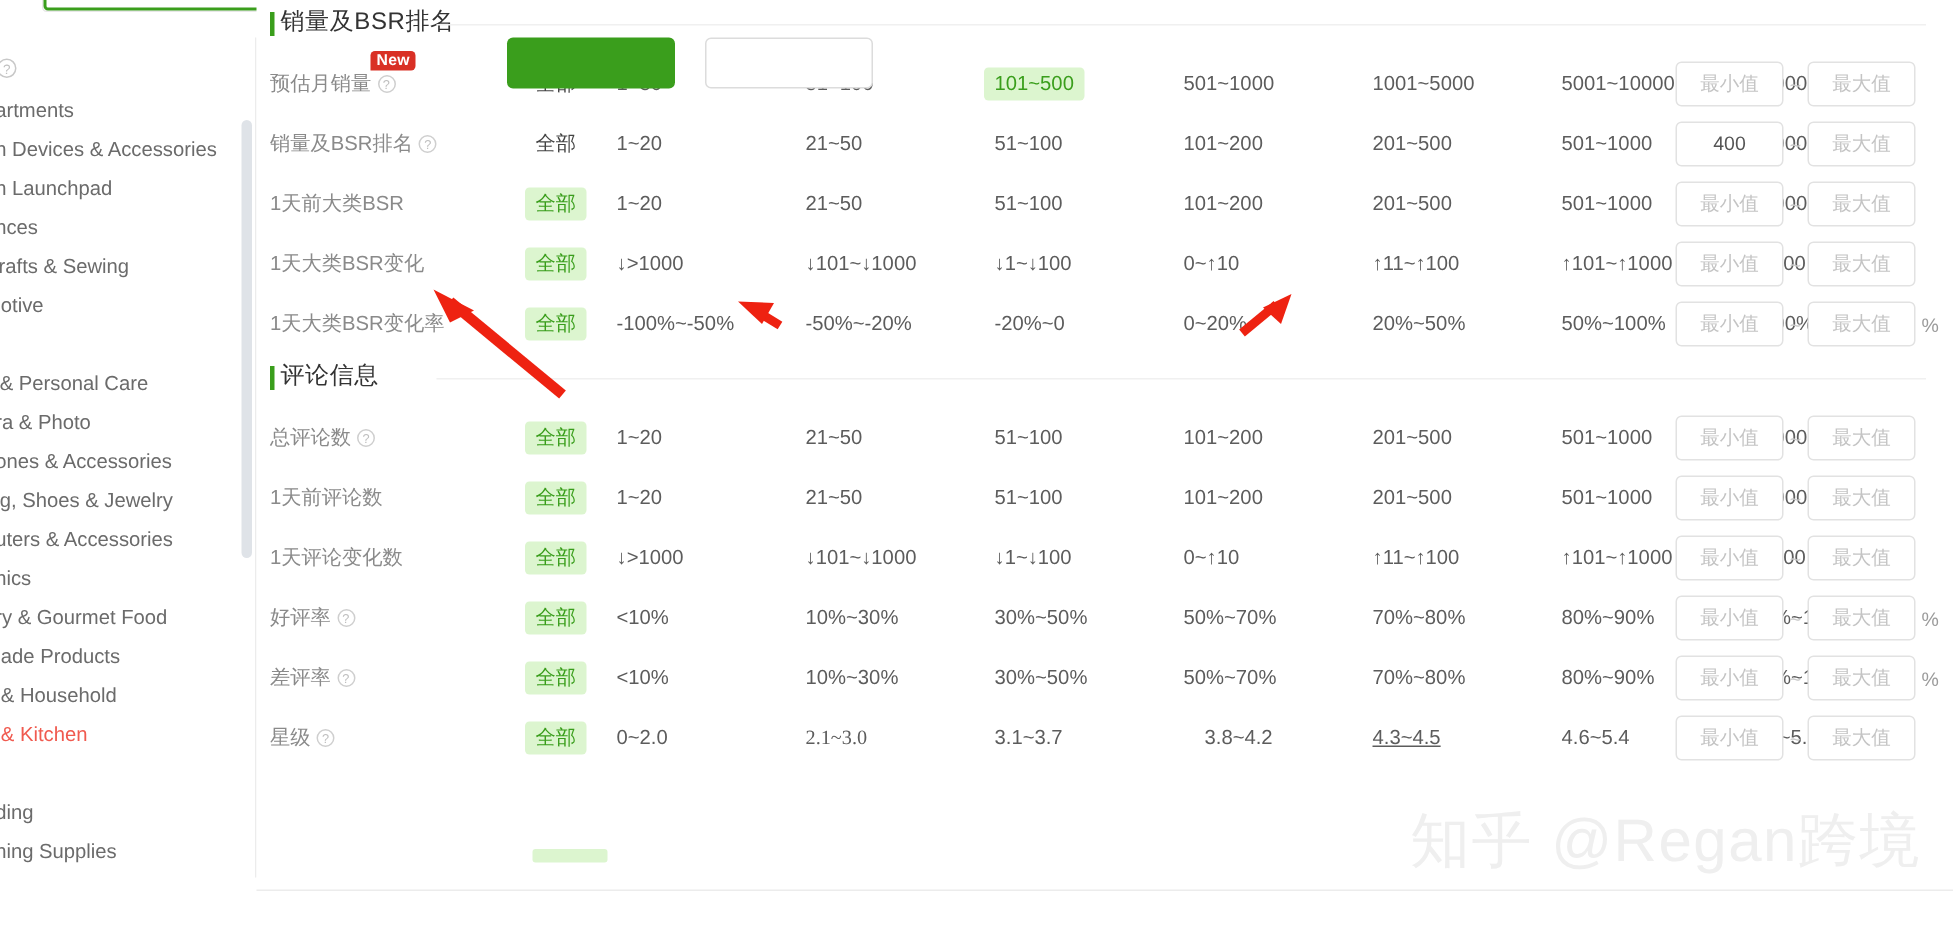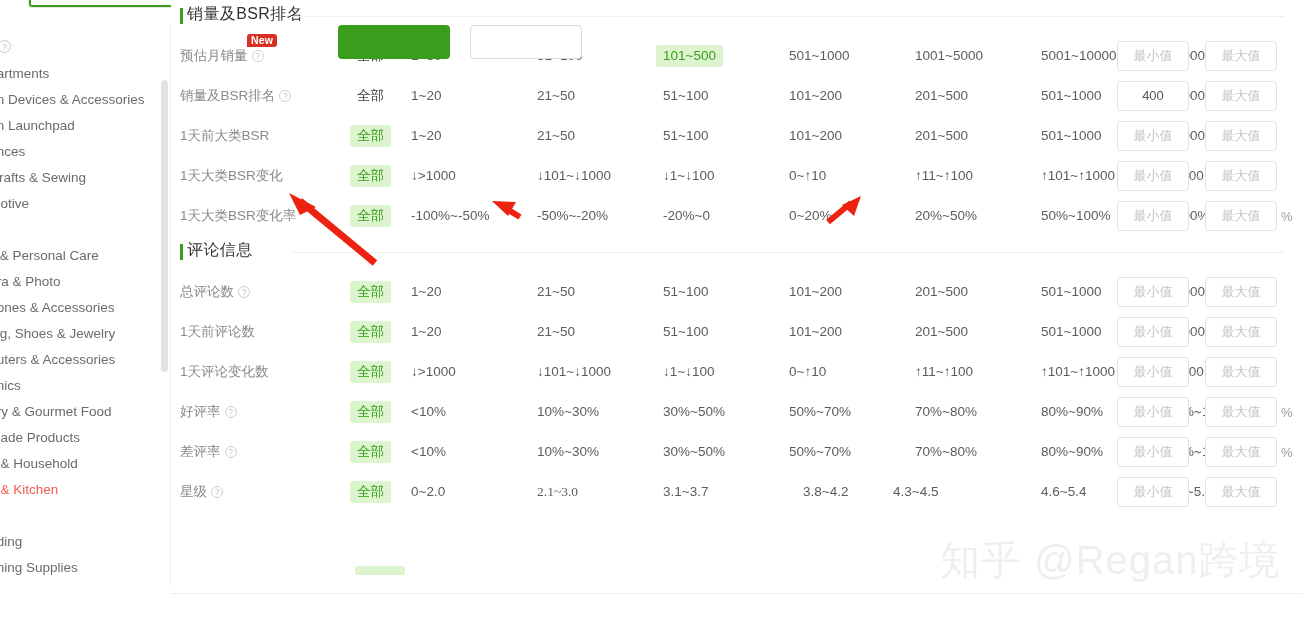--- a/index.html
+++ b/index.html
@@ -509,21 +509,21 @@
         </div>
       </div>
       <div class="frow">
         <span class="flabel"><span>星级</span><span class="qi">?</span></span>
         <div class="opts">
           <span class="opt sel" style="left:-7px;">全部</span>
           <span class="opt" style="left:47px;">0~2.0</span>
           <span class="opt" style="left:173px;font-family:Liberation Serif, serif;">2.1~3.0</span>
           <span class="opt" style="left:299px;">3.1~3.7</span>
           <span class="opt" style="left:412px;margin-left:27px;">3.8~4.2</span>
-          <span class="opt" style="left:529px;">4.3~4.5</span>
+          <span class="opt" style="left:551px;text-decoration:underline;">4.3~4.5</span>
           <span class="opt" style="left:677px;">4.6~5.4</span>
           <span class="opt" style="left:803px;">4.8~5.0</span>
         </div>
         <div class="range">
           <div class="rbox">最小值</div>
           <div class="tilde">~</div>
           <div class="rbox">最大值</div>
         </div>
       </div>
     </div>

